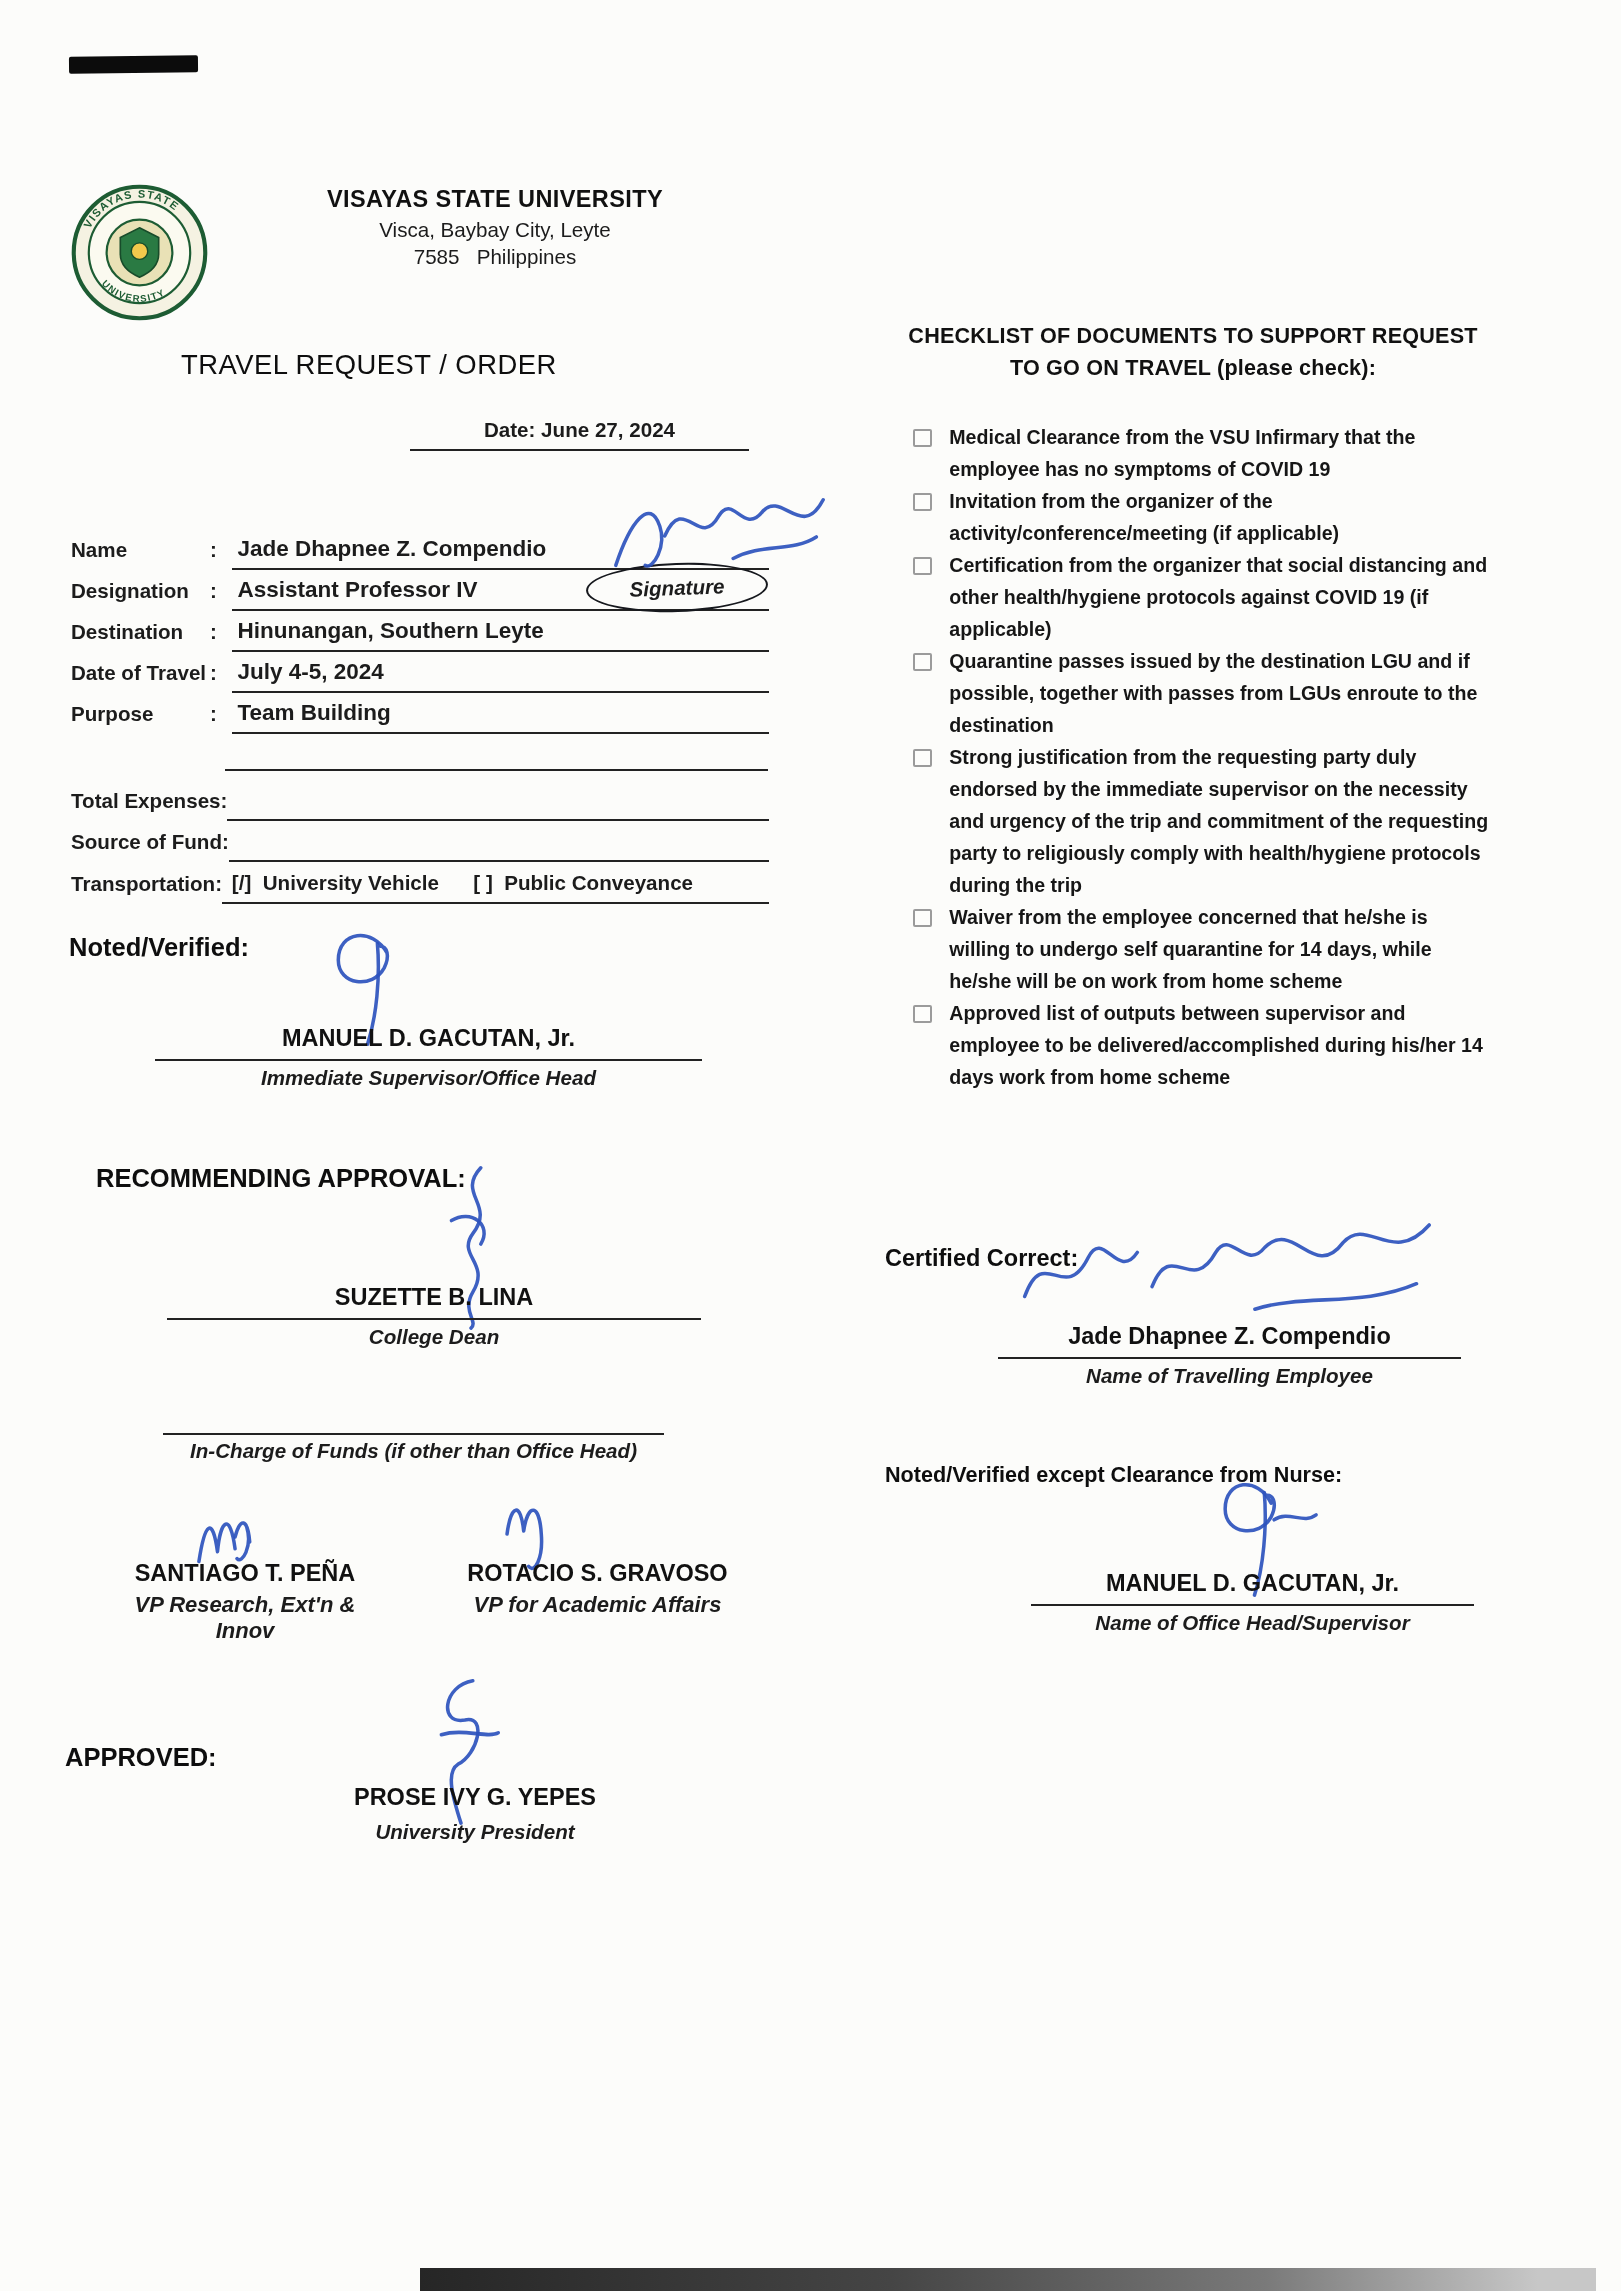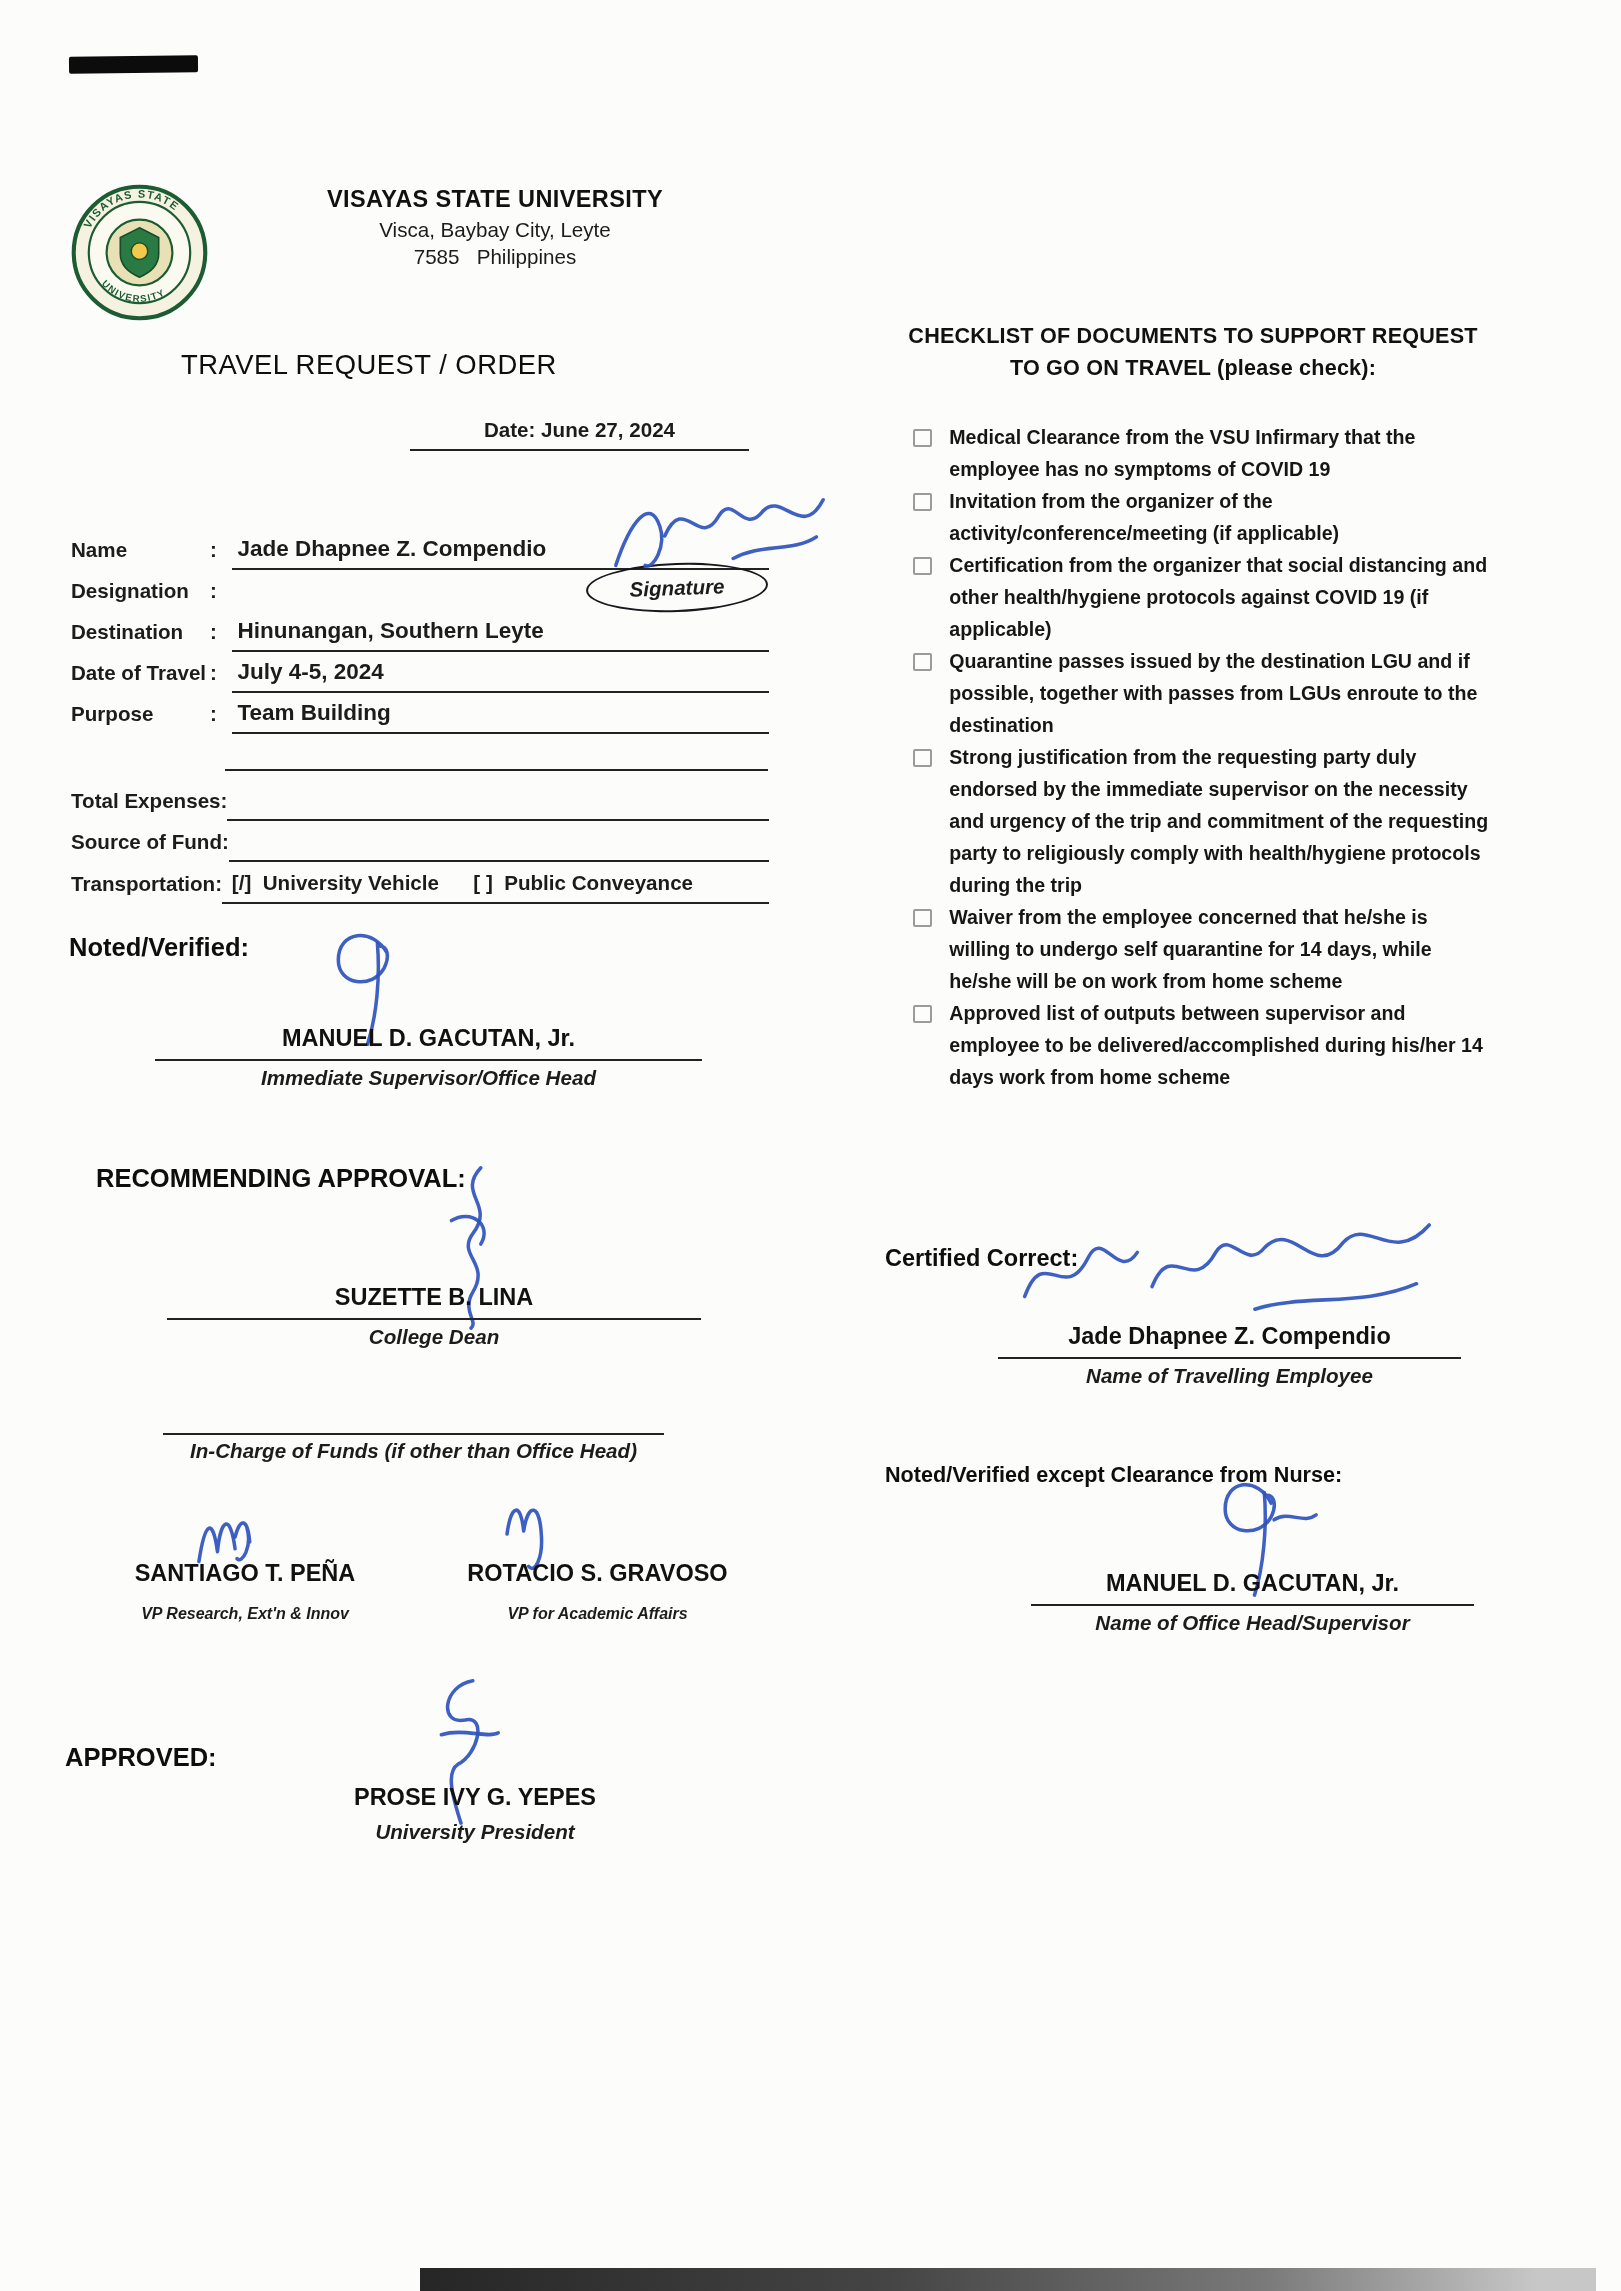--- a/index.html
+++ b/index.html
@@ -48,21 +48,21 @@
 
   
   .sec-label{font-weight:bold;font-size:25.5px;color:#0e0e0e;}
   .sec-label-sm{font-weight:bold;font-size:21.6px;color:#0e0e0e;}
 
   
   .sigblock{text-align:center;}
   .signame{font-weight:bold;font-size:23.5px;color:#111;border-bottom:2px solid #222;padding-bottom:6.9px;}
   .signame-noline{font-weight:bold;font-size:23.5px;color:#111;padding-bottom:3.9px;}
   .sigtitle{font-style:italic;font-weight:bold;font-size:20.6px;margin-top:4.9px;}
-  .sigtitle-sm{font-style:italic;font-weight:bold;font-size:16px;margin-top:14px;}
+  .sigtitle-sm{font-style:italic;font-weight:bold;font-size:22px;margin-top:1px;}
   .blankline{border-bottom:2px solid #222;height:23.5px;margin:0 17.6px;}
 
   
   .sig-oval{left:586px;top:563px;width:178px;height:45px;border:2.9px solid #16181d;border-radius:50%;
     transform:rotate(-2deg);display:flex;align-items:center;justify-content:center;}
   .sig-oval span{font-weight:bold;font-style:italic;font-size:20.6px;}
   .ink path{fill:none;stroke:#2d53bd;stroke-width:3.6;stroke-linecap:round;stroke-linejoin:round;opacity:.92;}
 
   
   .chk-title{left:882px;top:320px;width:622px;text-align:center;font-weight:bold;font-size:21.6px;line-height:32px;letter-spacing:0.2px;color:#111;}
@@ -106,20 +106,21 @@
 
 <div class="abs fields">
   <div class="frow">
     <span class="flabel">Name</span>
     <span class="fcolon">:</span>
     <span class="fvalue">Jade Dhapnee Z. Compendio</span>
   </div>
   <div class="frow">
     <span class="flabel">Designation</span>
     <span class="fcolon">:</span>
+    <span class="fvalue">Assistant Professor IV</span>
   </div>
   <div class="frow">
     <span class="flabel">Destination</span>
     <span class="fcolon">:</span>
     <span class="fvalue">Hinunangan, Southern Leyte</span>
   </div>
   <div class="frow">
     <span class="flabel">Date of Travel</span>
     <span class="fcolon">:</span>
     <span class="fvalue">July 4-5, 2024</span>

